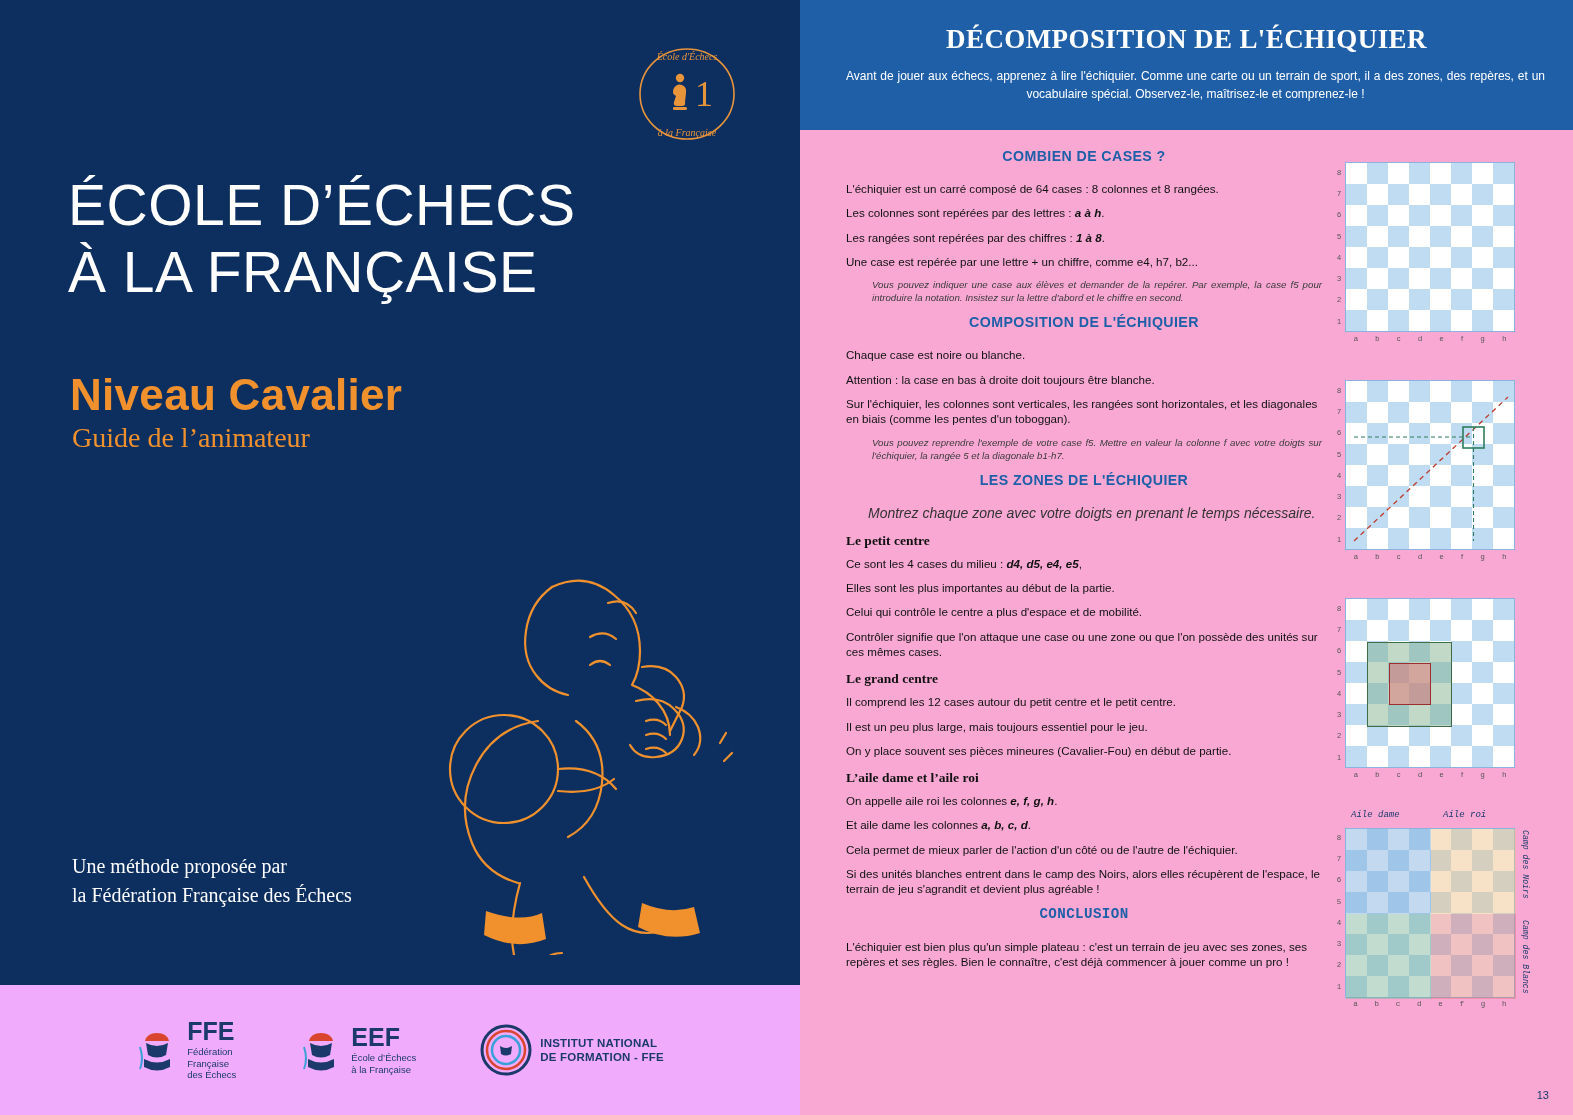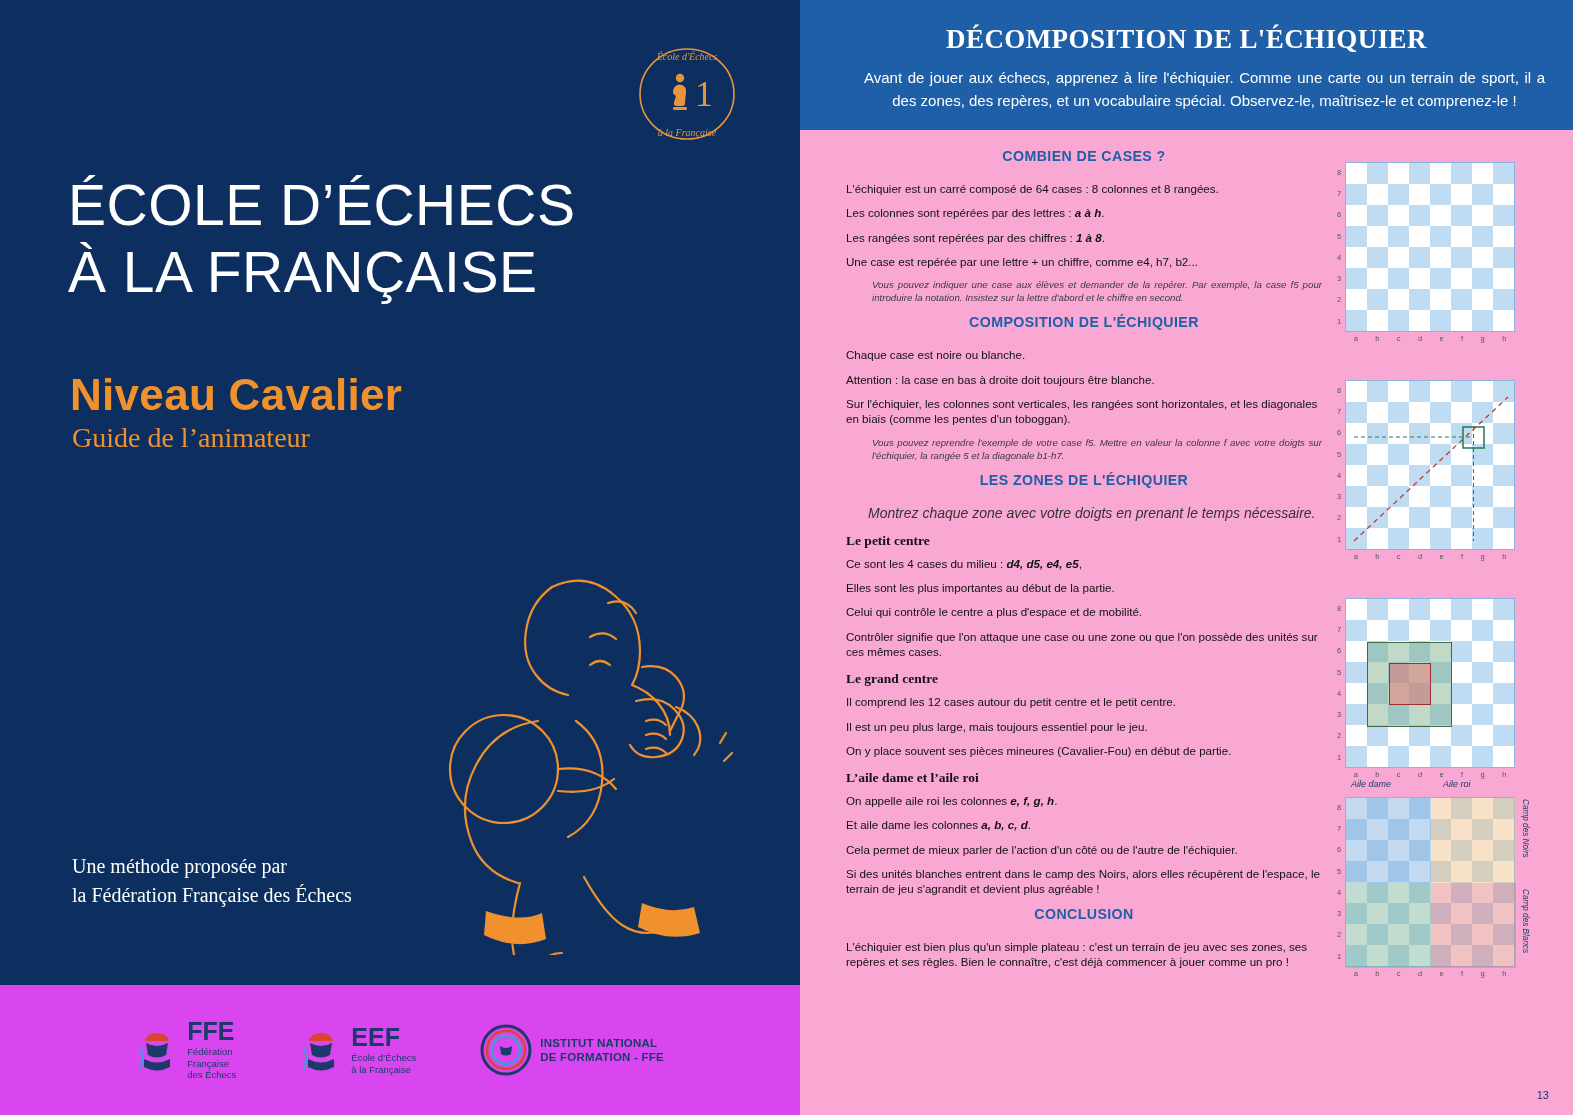--- a/index.html
+++ b/index.html
@@ -44,21 +44,21 @@
   .cover-method {
     position:absolute; left:72px; bottom:75px;
     color:#ffffff; font-size:20px; line-height:1.45;
     font-family:"Liberation Serif", serif;
   }
   .horse-art { position:absolute; left:290px; top:525px; width:520px; height:430px; }
 
   
   .footer-logos {
     position:absolute; left:0; bottom:0; width:800px; height:130px;
-    background:#d946ef; display:flex; align-items:center; justify-content:center; gap:64px;
+    background:#f0abfc; display:flex; align-items:center; justify-content:center; gap:64px;
   }
   .logo-block { display:flex; align-items:center; gap:9px; }
   .logo-mark { width:42px; height:46px; position:relative; }
   .logo-text-main { color:#1b3a6b; font-weight:bold; font-size:25px; line-height:1; }
   .logo-text-sub { color:#1b3a6b; font-size:9.5px; line-height:1.25; margin-top:2px; }
   .logo-infn { display:flex; align-items:center; gap:8px; }
   .infn-ring { width:52px; height:52px; position:relative; }
   .infn-text { color:#1b3a6b; font-weight:bold; font-size:11.5px; line-height:1.25; letter-spacing:0.2px; }
 
   
@@ -66,21 +66,21 @@
   .hdr {
     position:absolute; left:0; top:0; width:773px; height:130px;
     background:#1e5fa8; color:#fff;
   }
   .hdr h1 {
     margin:0; padding:24px 22px 0 22px; text-align:center;
     font-family:"Liberation Serif", serif;
     font-size:27px; font-weight:bold; letter-spacing:0.4px;
   }
   .hdr p {
-    margin:12px 28px 0 64px; font-size:15px; line-height:1.5;
+    margin:12px 28px 0 46px; font-size:12px; line-height:1.5;
     text-align:justify; text-align-last:center;
   }
 
   .content { position:absolute; left:0; top:130px; width:773px; height:985px; }
   .col-text { position:absolute; left:46px; top:18px; width:476px; }
   .col-boards { position:absolute; left:545px; top:18px; width:190px; }
 
   h2.sec {
     color:#1e5fa8; font-size:14.2px; font-weight:bold; letter-spacing:0.4px;
     margin:0 0 9px 0; display:flex; align-items:center; gap:8px;
@@ -94,21 +94,21 @@
     font-style:italic; color:#3a3a3a; text-align:justify;
   }
   p.note2 { margin:0 0 9px 22px; font-size:14px; font-style:italic; color:#333; }
   h3.sub {
     margin:12px 0 7px 0; font-size:13.5px; font-weight:bold; color:#111;
     font-family:"Liberation Serif", serif;
   }
   .s1 { margin-top:2px; }
   .s2 { margin-top:20px; }
   .s3 { margin-top:20px; }
-  .s4 { margin-top:18px; }
+  .s4 { margin-top:18px;font-family:Liberation Mono, monospace; }
   b.i { font-style:italic; }
 
   
   .board-wrap { position:relative; margin-bottom:0; }
   .board {
     position:relative; width:170px; height:170px;
     display:grid; grid-template-columns:repeat(8,1fr); grid-template-rows:repeat(8,1fr);
     border:1px solid #8ab4dd;
   }
   .cell { width:100%; height:100%; }
@@ -613,21 +613,21 @@
               <span>b</span>
               <span>c</span>
               <span>d</span>
               <span>e</span>
               <span>f</span>
               <span>g</span>
               <span>h</span>
             </div>
         </div>
 
-        <div class="board-wrap" style="margin-top:29px;">
+        <div class="board-wrap" style="margin-top:60px;font-family:Liberation Mono, monospace;">
           <div class="wing-lbl" style="left:6px; top:-18px;">Aile dame</div>
           <div class="wing-lbl" style="left:98px; top:-18px;">Aile roi</div>
           <div class="board" id="b4">
               <div class="cell lt"></div>
               <div class="cell dk"></div>
               <div class="cell lt"></div>
               <div class="cell dk"></div>
               <div class="cell lt"></div>
               <div class="cell dk"></div>
               <div class="cell lt"></div>

